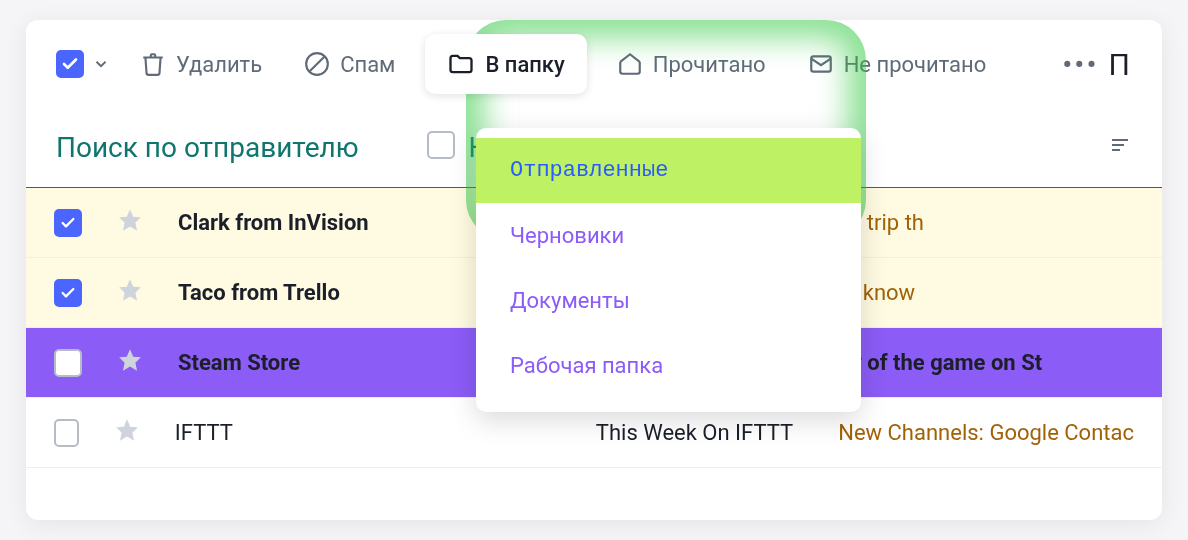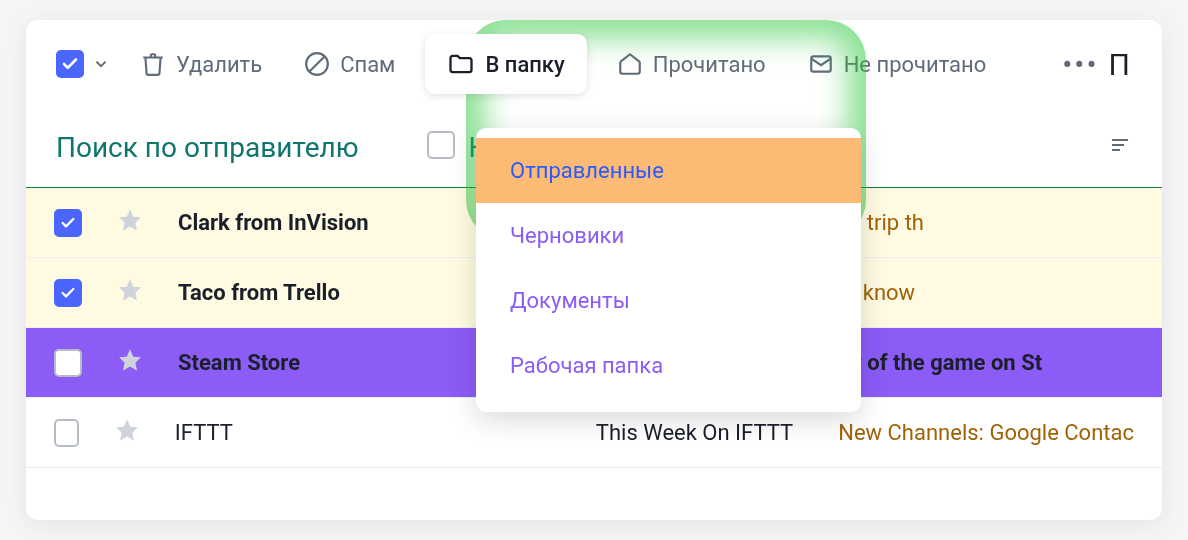--- a/index.html
+++ b/index.html
@@ -125,22 +125,23 @@
     padding: 10px 0 14px;
     z-index: 30;
   }
   .dropdown .item {
     padding: 20px 34px;
     font-size: 22px;
     color: #8b5cf6;
     cursor: pointer;
   }
   .dropdown .item.active {
-    background: #fdba74;
+    background: #bef264;
     color: #2a5bff;
+    font-family: Liberation Mono, monospace;
   }
   .overflow-text {
     color:#1a1f29;
     margin-left:6px;
   }
   .sort-icon {
     margin-left: auto;
   }
 </style>
 </head>

